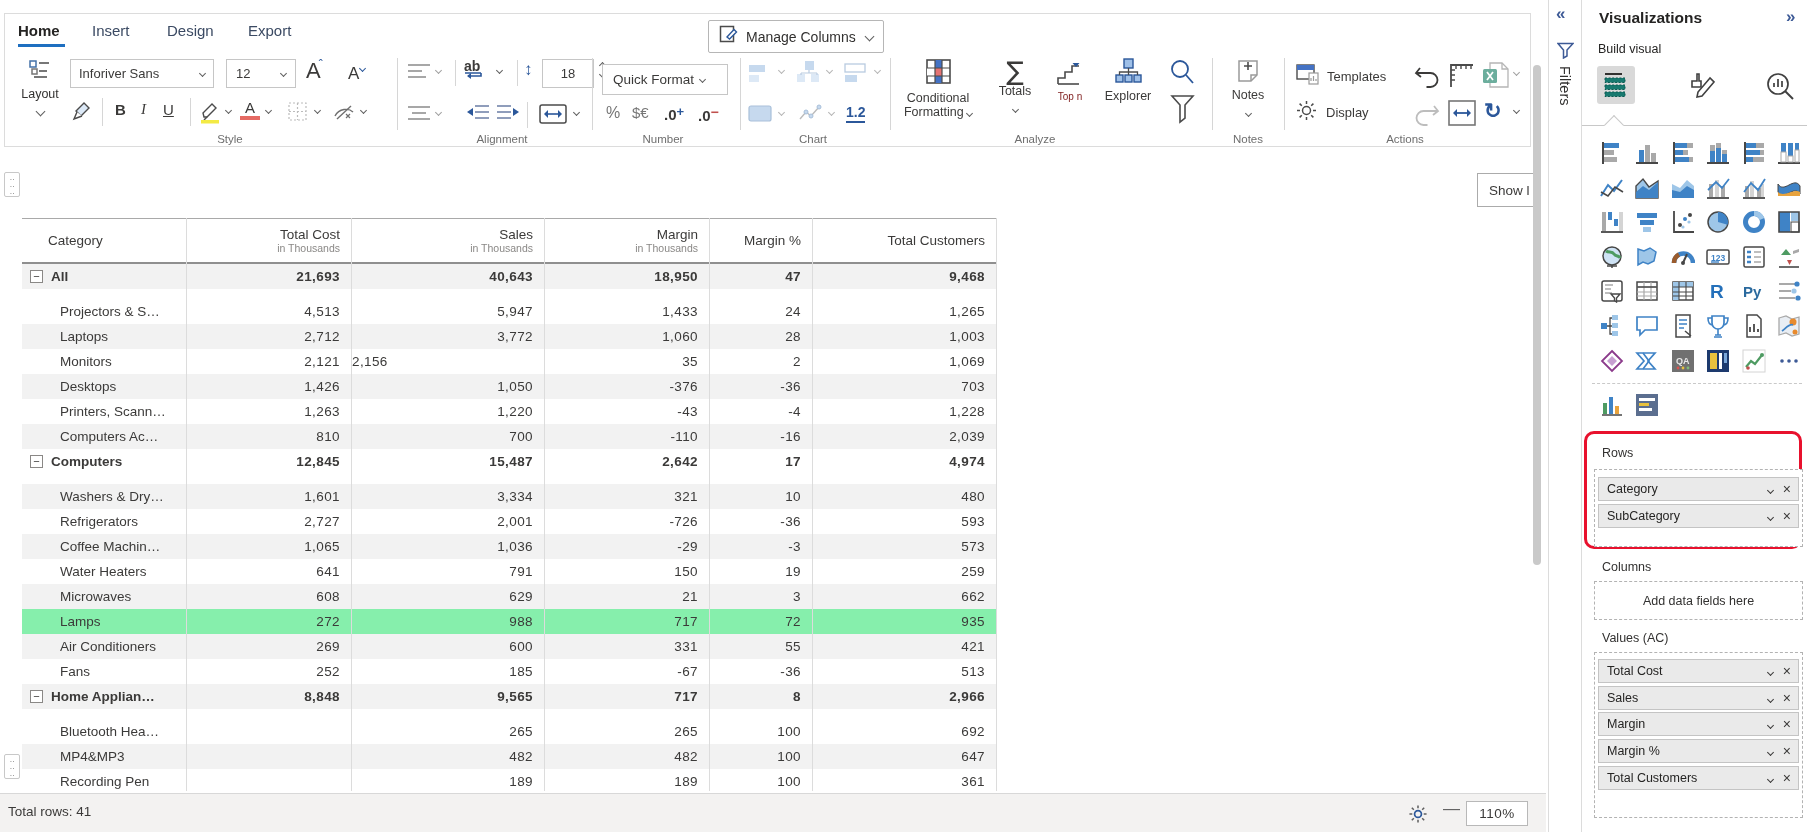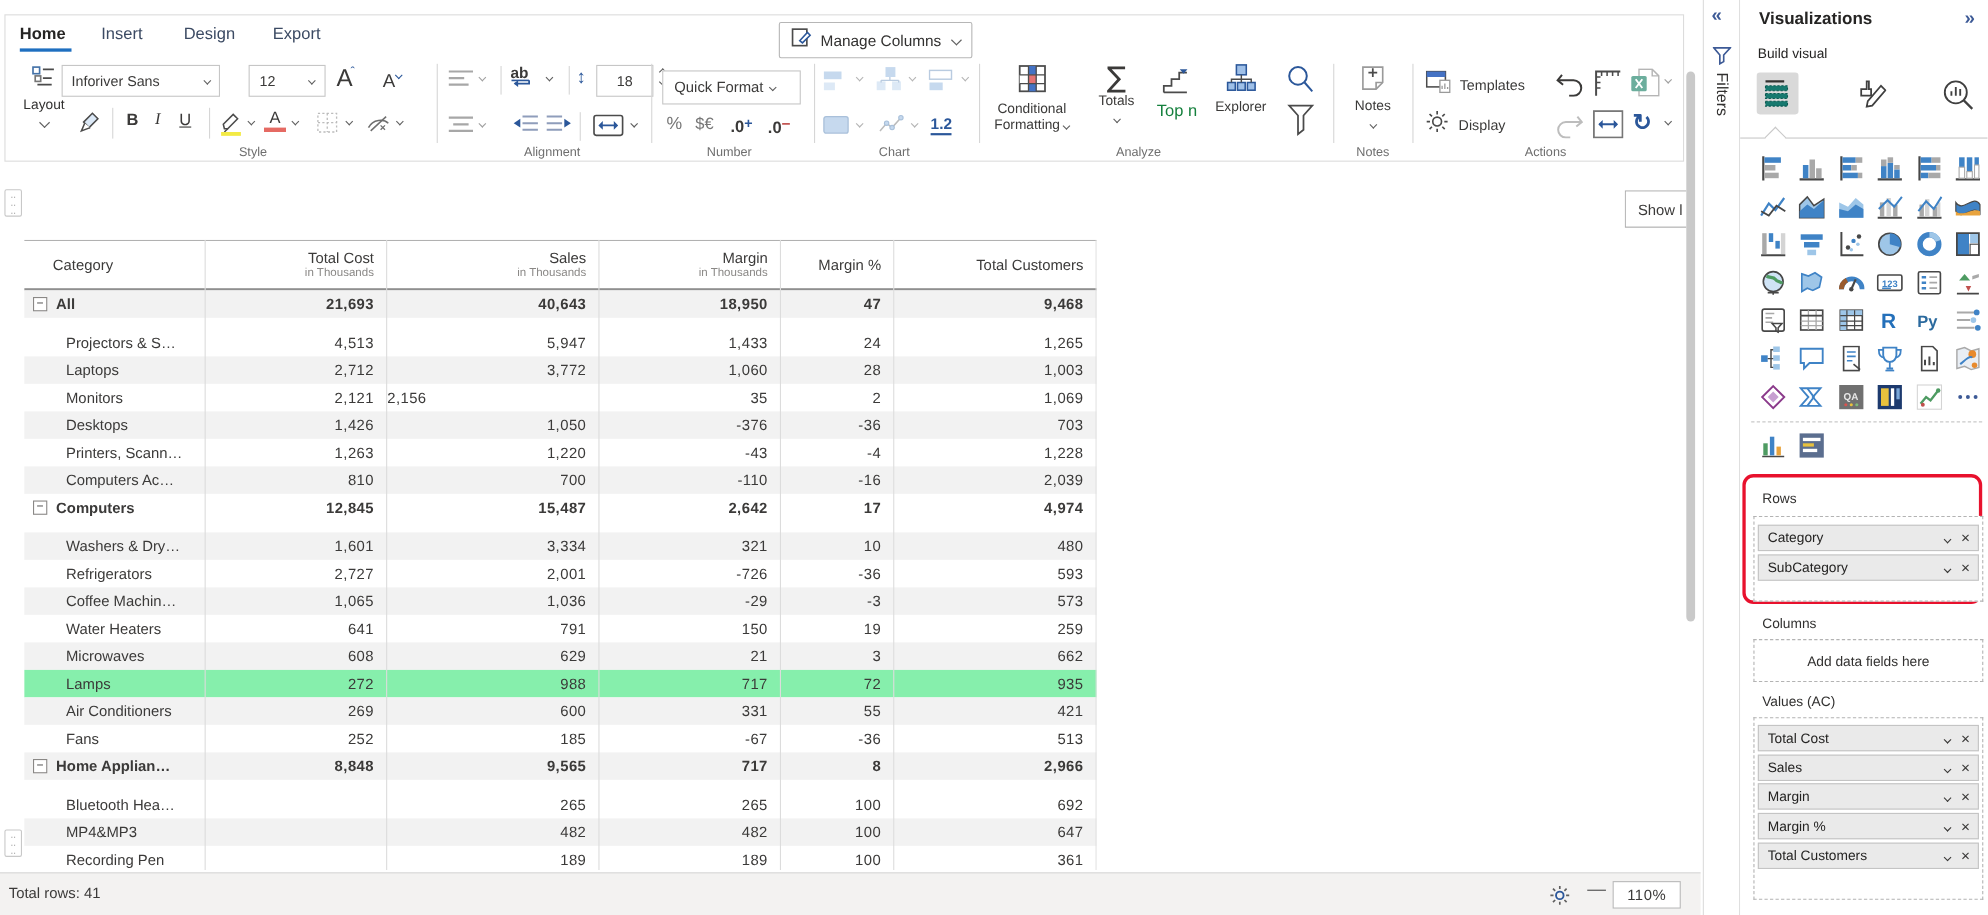--- a/index.html
+++ b/index.html
@@ -49,21 +49,21 @@
     <div class="abs" style="left:12px;top:58px;width:56px;height:72px;text-align:center">
       <span><svg width="24" height="24" viewBox="0 0 24 24">
             <rect x="2" y="3" width="6" height="6" fill="none" stroke="#4472a8" stroke-width="1.5"></rect>
             <rect x="4" y="11" width="5" height="5" fill="none" stroke="#767676" stroke-width="1.5"></rect>
             <path d="M11 5h10M11 13h8M6 19h13" stroke="#4b4b4b" stroke-width="1.6"></path>
           </svg></span>
       <div style="font-size:12.5px;color:#323130;margin-top:1px">Layout</div>
       <span class="chev" style="margin-top:3px"></span>
     </div>
 
-    <div class="abs" style="left:56px;top:59px;width:144px;height:29px;border:1px solid #c6c6c6;display:flex;align-items:center;padding:0 8px">
+    <div class="abs" style="left:70px;top:59px;width:144px;height:29px;border:1px solid #c6c6c6;display:flex;align-items:center;padding:0 8px">
       <span style="font-size:13px;color:#3b3a39">Inforiver Sans</span>
       <span class="chev sm" style="margin-left:auto"></span>
     </div>
 
     <div class="abs" style="left:226px;top:59px;width:70px;height:29px;border:1px solid #c6c6c6;display:flex;align-items:center;padding:0 9px">
       <span style="font-size:13px;color:#3b3a39">12</span>
       <span class="chev sm" style="margin-left:auto"></span>
     </div>
 
     <div class="abs" style="left:306px;top:58px;font-size:22px;color:#3b3a39">A<span style="font-size:12px;color:#2b579a;vertical-align:9px;margin-left:-2px">ˆ</span></div>
@@ -204,21 +204,21 @@
       <span style="font-size:26px;color:#3b3a39;font-family:'DejaVu Sans',sans-serif">∑</span>
       <div style="font-size:12.5px;color:#3b3a39;margin-top:-2px">Totals</div>
       <span class="chev sm" style="margin-top:4px"></span>
     </div>
     <div class="abs" style="left:1045px;top:62px;width:50px;text-align:center">
       <span><svg width="28" height="24" viewBox="0 0 28 24">
             <path d="M2 22v-6h7v-6h7V4h7" fill="none" stroke="#4b4b4b" stroke-width="1.6"></path>
             <path d="M2 22h21" stroke="#4b4b4b" stroke-width="1.6"></path>
             <path d="M20 1l3.5 4h-7z" fill="#2b579a" transform="rotate(180 20 3)"></path>
           </svg></span>
-      <div style="font-size:15px;color:#15803d;margin-top:1px">Top n</div>
+      <div style="font-size:10px;color:#7f1d1d;margin-top:1px">Top n</div>
     </div>
     <div class="abs" style="left:1098px;top:58px;width:60px;text-align:center">
       <span><svg width="28" height="26" viewBox="0 0 28 26">
             <rect x="10" y="1" width="9" height="9" fill="#9fc0e8" stroke="#2b579a" stroke-width="1.4"></rect>
             <rect x="2" y="17" width="7" height="7" fill="#9fc0e8" stroke="#2b579a" stroke-width="1.4"></rect>
             <rect x="11" y="17" width="7" height="7" fill="#9fc0e8" stroke="#2b579a" stroke-width="1.4"></rect>
             <rect x="20" y="17" width="7" height="7" fill="#9fc0e8" stroke="#2b579a" stroke-width="1.4"></rect>
             <path d="M14.5 10v4M5.5 17v-3h18v3M14.5 14v3" stroke="#4b4b4b" stroke-width="1.3" fill="none"></path>
           </svg></span>
       <div style="font-size:12.5px;color:#3b3a39;margin-top:1px">Explorer</div>

